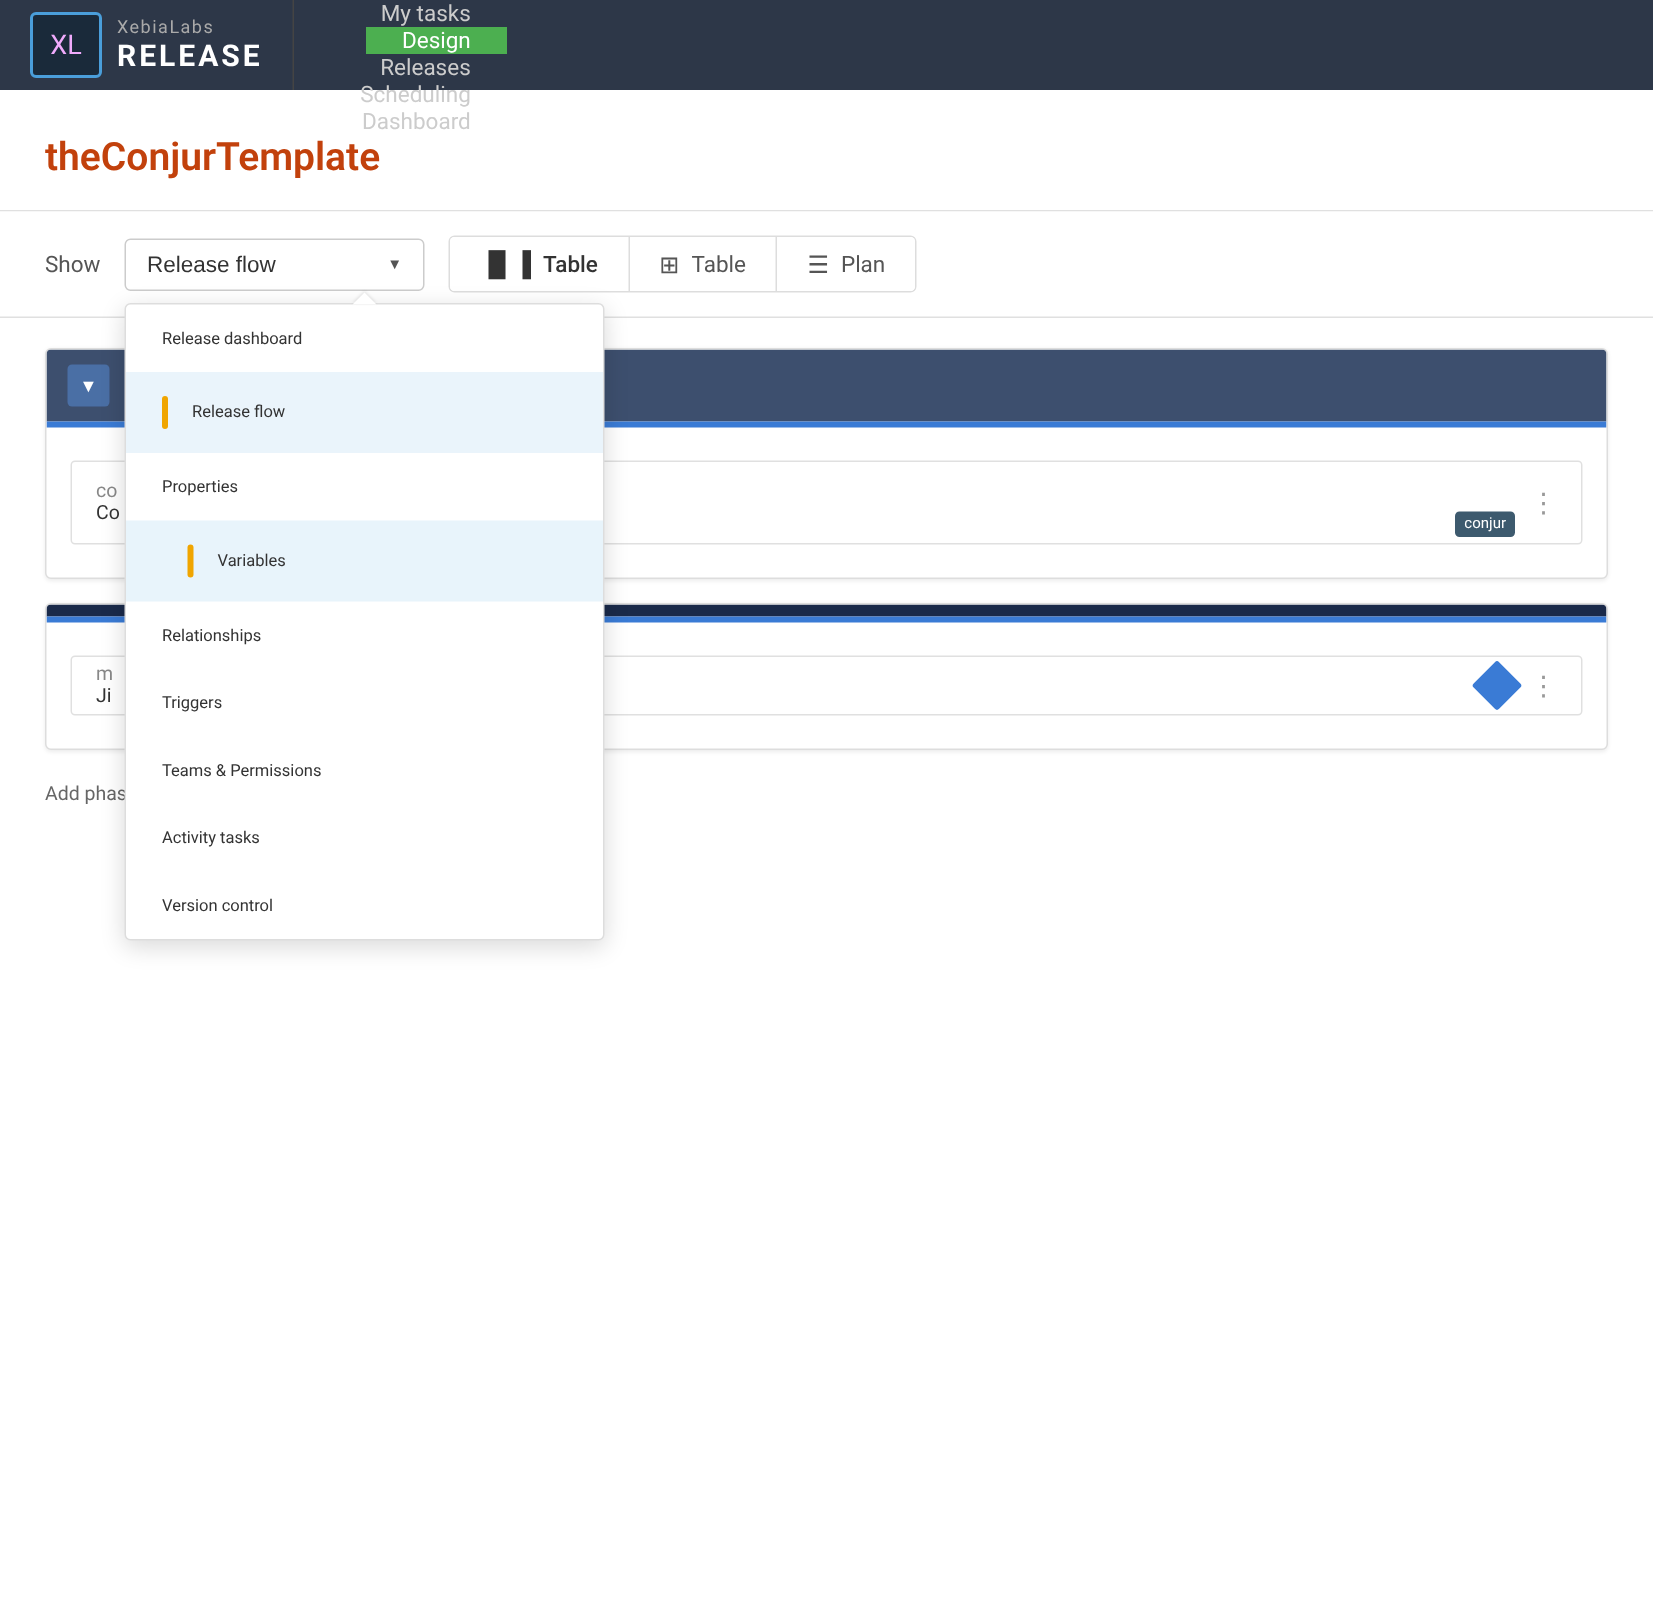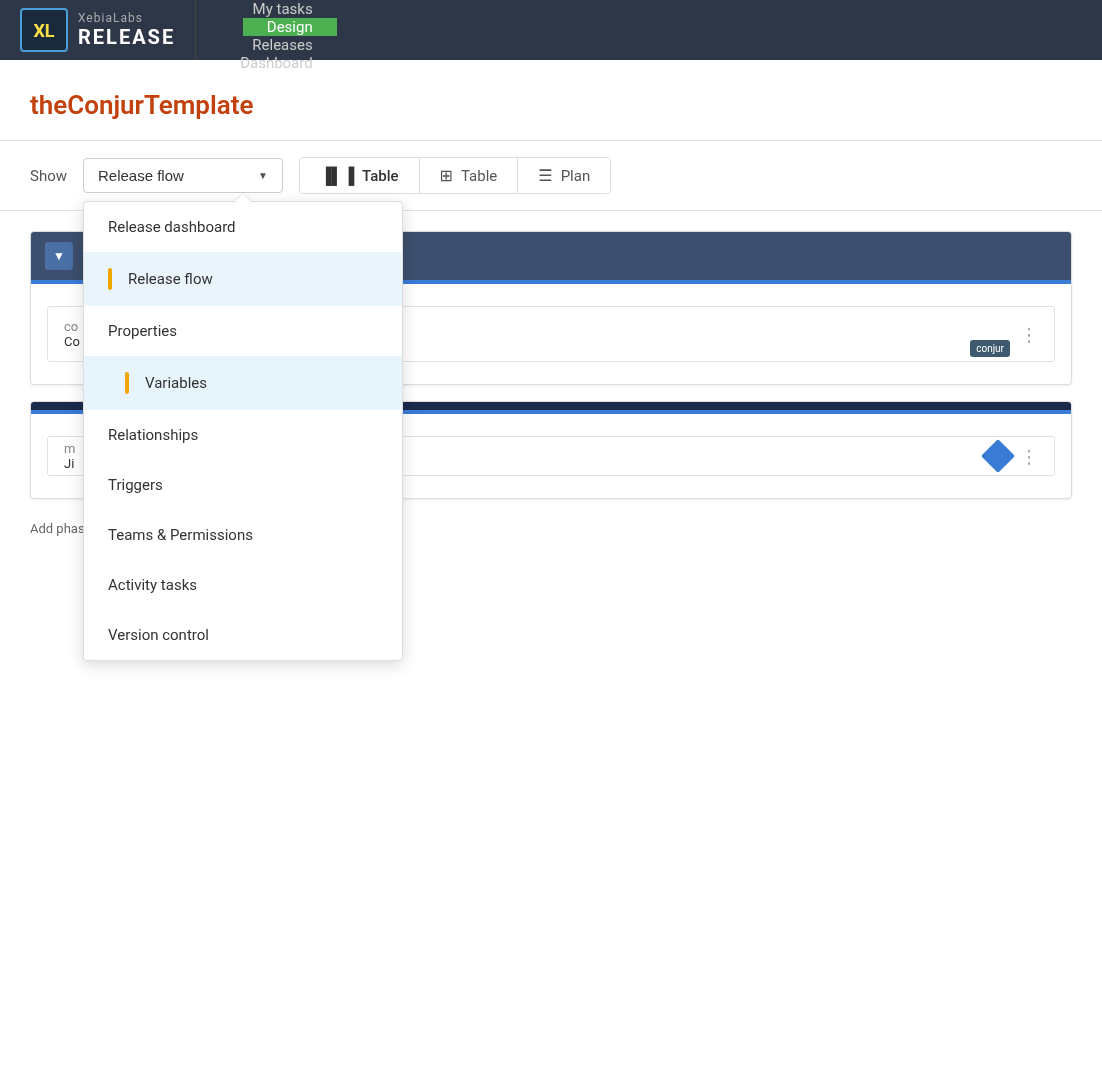--- a/index.html
+++ b/index.html
@@ -2,21 +2,21 @@
 <html><head>
   <meta charset="utf-8">
   <style>
     * { box-sizing: border-box; margin: 0; padding: 0; }
     body { font-family: -apple-system, BlinkMacSystemFont, 'Segoe UI', Roboto, sans-serif; background: #f5f5f5; width: 1102px; min-height: 1072px; overflow-x: hidden; }
 
     
     .nav { background: #2d3748; display: flex; align-items: center; height: 60px; padding: 0 0; }
     .nav-logo { display: flex; align-items: center; padding: 0 20px; border-right: 1px solid #444; height: 100%; }
     .nav-logo-box { background: #1a2a3a; border: 2px solid #4a9eda; border-radius: 4px; width: 48px; height: 44px; display: flex; align-items: center; justify-content: center; margin-right: 10px; }
-    .nav-logo-xl { color: #fde047; font-weight: 700; font-size: 18px; }
+    .nav-logo-xl { color: #f0abfc; font-weight: 400; font-size: 18px; }
     .nav-brand { display: flex; flex-direction: column; }
     .nav-brand-sub { color: #aaa; font-size: 12px; letter-spacing: 1px; }
     .nav-brand-main { color: white; font-size: 20px; font-weight: 700; letter-spacing: 2px; }
     .nav-links { display: flex; align-items: flex-end; height: 100%; margin-left: 20px; flex-direction: column; }
     .nav-link { color: #ccc; padding: 0 24px; height: 100%; display: flex; align-items: center; font-size: 15px; cursor: pointer; text-decoration: none; }
     .nav-link.active { background: #4caf50; color: white; }
 
     
     .page { background: white; min-height: 1012px; }
     .page-header { padding: 30px 30px 20px; border-bottom: 1px solid #e0e0e0; }
@@ -26,21 +26,21 @@
     .toolbar { display: flex; align-items: center; padding: 16px 30px; background: white; border-bottom: 1px solid #e0e0e0; gap: 16px; position: relative; }
     .show-label { font-size: 15px; color: #555; }
 
     .dropdown-wrapper { position: relative; }
     .dropdown-btn { display: flex; align-items: center; background: white; border: 1px solid #ccc; border-radius: 4px; padding: 8px 14px; font-size: 15px; cursor: pointer; min-width: 200px; justify-content: space-between; gap: 20px; color: #333; }
     .dropdown-arrow { font-size: 10px; color: #555; }
 
     .dropdown-menu { position: absolute; top: calc(100% + 8px); left: 0; background: white; border: 1px solid #ddd; border-radius: 4px; box-shadow: 0 4px 16px rgba(0,0,0,0.15); min-width: 320px; z-index: 100; }
     .dropdown-menu::before { content: ''; position: absolute; top: -8px; left: 50%; transform: translateX(-50%); border-left: 8px solid transparent; border-right: 8px solid transparent; border-bottom: 8px solid white; filter: drop-shadow(0 -1px 1px rgba(0,0,0,0.1)); }
 
-    .dropdown-item { padding: 16px 24px; font-size: 15px; color: #333; cursor: pointer; display: flex; align-items: center; gap: 10px; }
+    .dropdown-item { padding: 16px 24px; font-size: 11px; color: #333; cursor: pointer; display: flex; align-items: center; gap: 10px; }
     .dropdown-item.active-item { background: #eaf4fb; }
     .dropdown-item.active-item::before { content: ''; display: inline-block; width: 4px; height: 22px; background: #f0a500; border-radius: 2px; margin-right: 6px; }
 
     
     .view-tabs { display: flex; border: 1px solid #ddd; border-radius: 4px; overflow: hidden; }
     .view-tab { display: flex; align-items: center; gap: 8px; padding: 8px 20px; font-size: 15px; cursor: pointer; background: white; color: #555; border-right: 1px solid #ddd; }
     .view-tab:last-child { border-right: none; }
     .view-tab.active { background: white; color: #333; font-weight: 500; }
     .view-tab-icon { font-size: 16px; }
 
@@ -79,20 +79,21 @@
     </div>
     <div class="nav-brand">
       <span class="nav-brand-sub">XebiaLabs</span>
       <span class="nav-brand-main">RELEASE</span>
     </div>
   </div>
   <div class="nav-links">
     <a class="nav-link">My tasks</a>
     <a class="nav-link active">Design</a>
     <a class="nav-link">Releases</a>
+    <a class="nav-link">Scheduling</a>
     <a class="nav-link">Dashboard</a>
   </div>
 </nav>
 
 <div class="page">
 
   <div class="page-header">
     <h1 class="page-title">theConjurTemplate</h1>
   </div>
 

